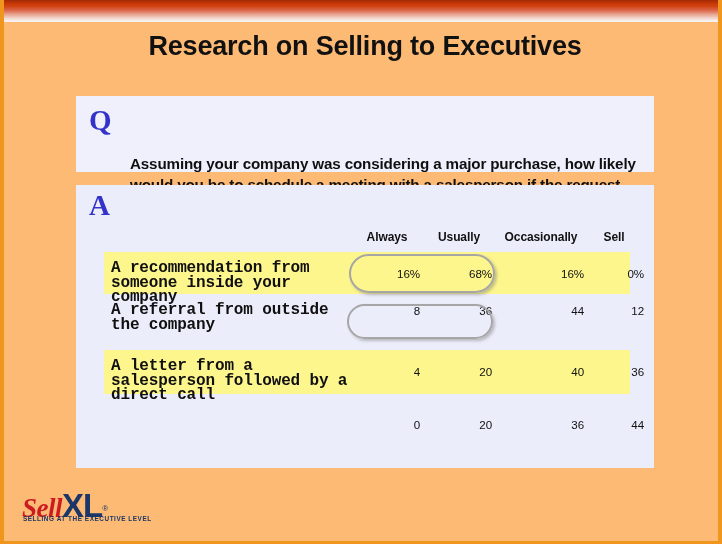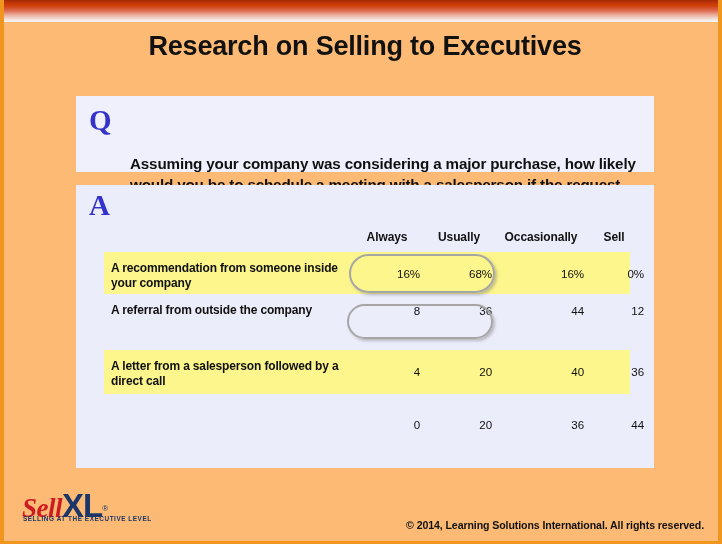--- a/index.html
+++ b/index.html
@@ -117,25 +117,26 @@
   .row {
     position: absolute;
     left: 28px;
     width: 526px;
   }
   .row.yellow { background: #fdf68c; }
   .row-label {
     position: absolute;
     left: 7px;
     width: 242px;
-    font-size: 12px;
+    font-size: 16px;
     font-weight: bold;
     line-height: 14.5px;
     color: #101010;
     letter-spacing: -0.15px;
+    font-family: Liberation Mono, monospace;
   }
   .cell {
     position: absolute;
     font-size: 11.6px;
     font-weight: normal;
     color: #111111;
     text-align: right;
     letter-spacing: -0.1px;
   }
   
@@ -263,15 +264,14 @@
       <div class="oval" style="left:271px; top:119px; width:146px; height:35px;"></div>
 
     </div>
   </div>
 
   <div id="logo">
     <div id="logo-main"><span id="logo-sell">Sell</span><span id="logo-xl">XL</span><span id="logo-tm">®</span></div>
     <div id="logo-tag">SELLING AT THE EXECUTIVE LEVEL</div>
   </div>
 
-  <div id="copyright">© 2014, Learning Solutions International.  All rights reserved.</div>
 
 </div>
 
 </body></html>

